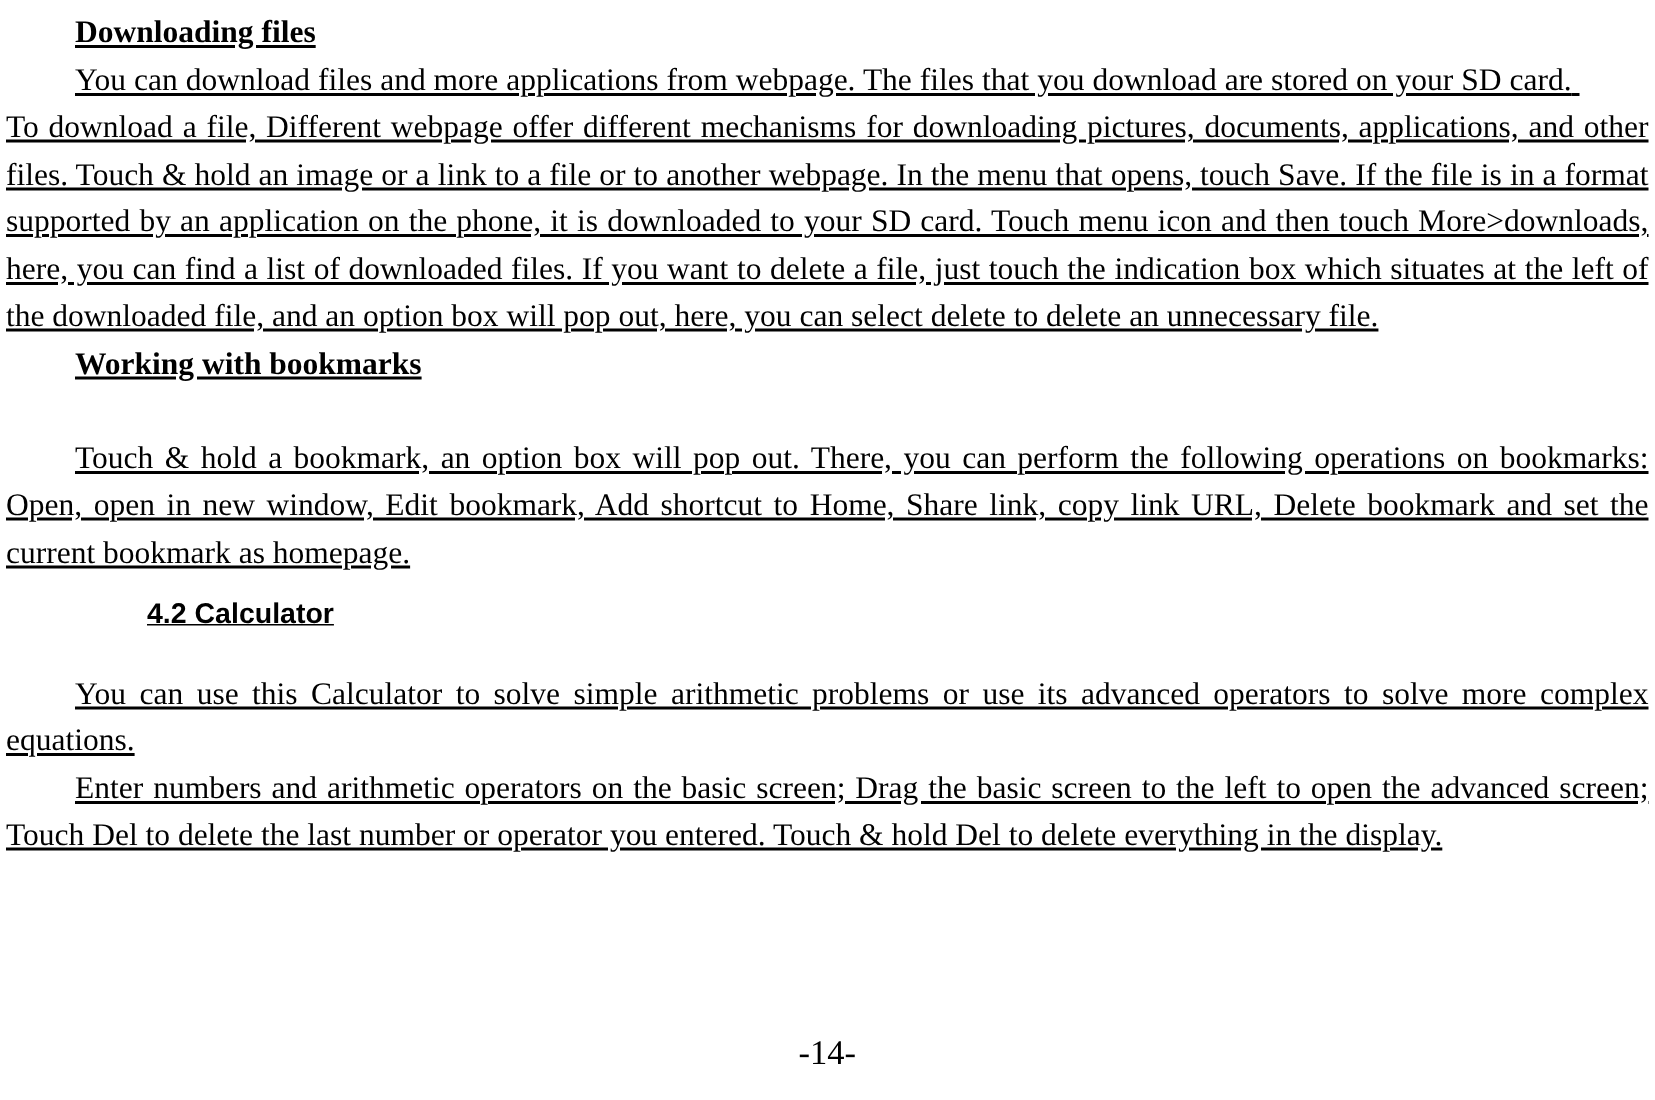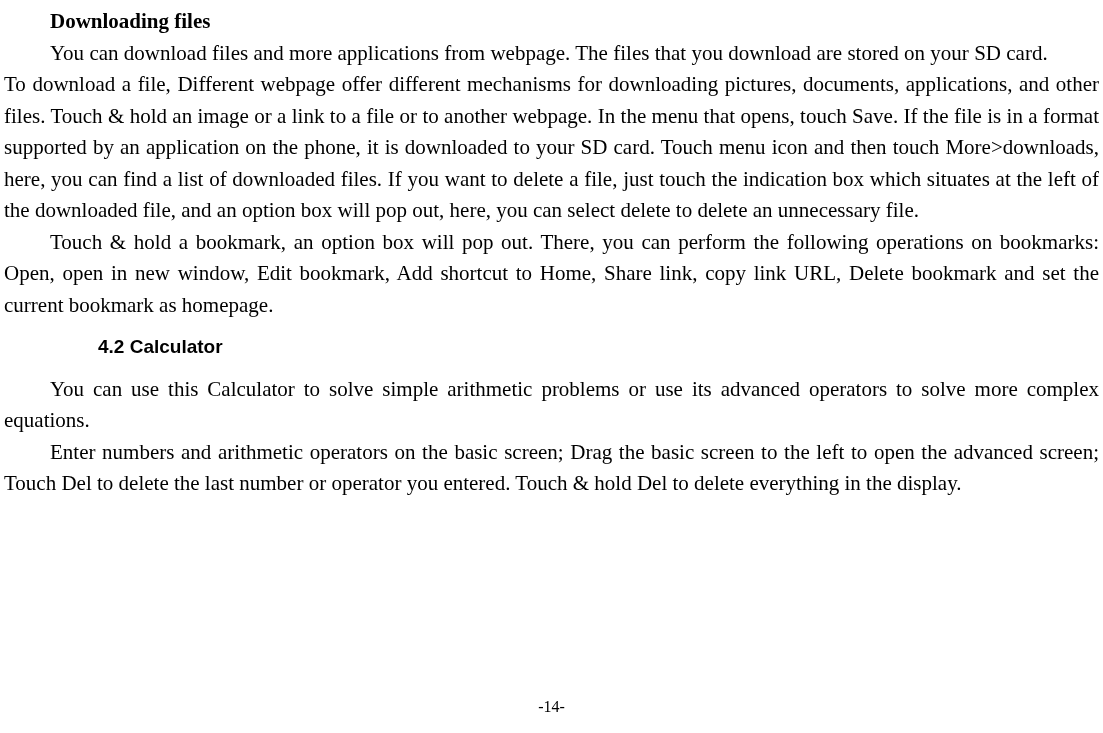--- a/index.html
+++ b/index.html
@@ -24,44 +24,46 @@
       text-indent: 46px;
       display: block;
     }
     .section-heading {
       font-family: Arial, Helvetica, sans-serif;
       font-weight: bold;
       font-size: 19px;
       text-indent: 94px;
       display: block;
       margin-top: 12px;
-      margin-bottom: 12px;
+      margin-bottom: 22px;
     }
     .page-number {
       position: absolute;
       bottom: 14px;
       left: 0;
       width: 100%;
       text-align: center;
-      font-size: 16px;
+      font-size: 23px;
     }
     .content-block {
       text-align: justify;
+      text-decoration: underline;
     }
   </style>
 </head>
 <body>
 
 <div class="content-block">
   <span class="heading-bold">Downloading files</span>
   
   <span><span style="display:inline-block; width:46px;"></span><span>You can download files and more applications from webpage. The files that you download are stored on your SD card.</span></span>
   
   <span><span style="display:inline-block; width:46px;"></span><span>To download a file, Different webpage offer different mechanisms for downloading pictures, documents, applications, and other files. Touch &amp; hold an image or a link to a file or to another webpage. In the menu that opens, touch Save. If the file is in a format supported by an application on the phone, it is downloaded to your SD card. Touch menu icon and then touch More&gt;downloads, here, you can find a list of downloaded files. If you want to delete a file, just touch the indication box which situates at the left of the downloaded file, and an option box will pop out, here, you can select delete to delete an unnecessary file.</span></span>
   
+  <span class="heading-bold">Working with bookmarks</span>
   
   
   <br>
   
   <span><span style="display:inline-block; width:46px;"></span><span>Touch &amp; hold a bookmark, an option box will pop out. There, you can perform the following operations on bookmarks: Open, open in new window, Edit bookmark, Add shortcut to Home, Share link, copy link URL, Delete bookmark and set the current bookmark as homepage.</span></span>
   
   <span class="section-heading">4.2    Calculator</span>
   
   <span><span style="display:inline-block; width:46px;"></span><span>You can use this Calculator to solve simple arithmetic problems or use its advanced operators to solve more complex equations.</span></span>
   

